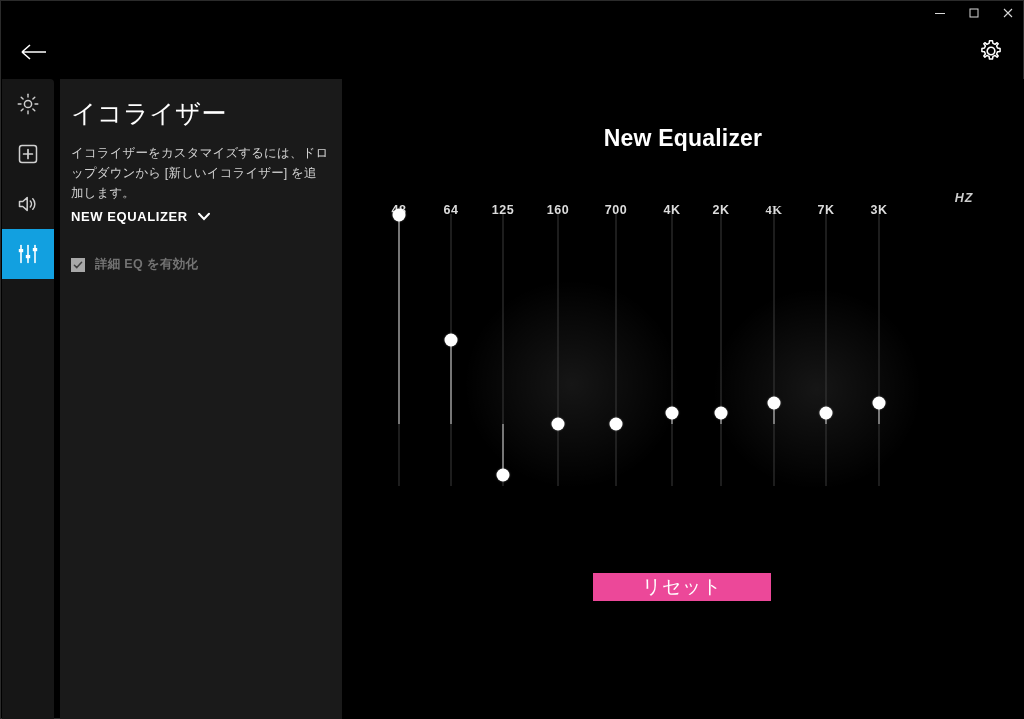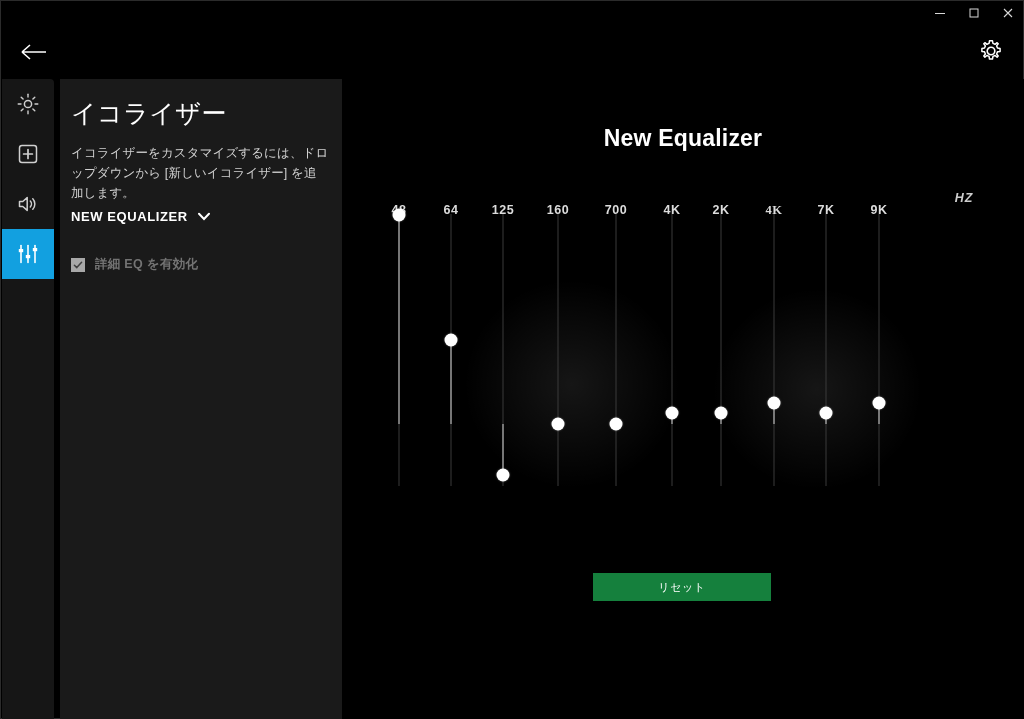--- a/index.html
+++ b/index.html
@@ -167,23 +167,23 @@
   }
   .hz-label {
     position: absolute; top: 112px;
     transform: translateX(-50%);
     font-size: 12.5px; color: #cdcdcd; font-weight: bold; letter-spacing: .8px;
   }
 
   .reset-btn {
     position: absolute; left: 251px; top: 494px;
     width: 178px; height: 28px;
-    background: #15803d;
+    background: #ec4899;
     color: #ffffff;
-    font-size: 11px; letter-spacing: .6px;
+    font-size: 19px; letter-spacing: .6px;
     display: flex; align-items: center; justify-content: center;
     border: none;
     font-family: "Liberation Sans", "DejaVu Sans", sans-serif;
   }
 </style>
 </head>
 <body>
 
 <div id="app">
 
@@ -347,21 +347,21 @@
           <div class="knob" title="4K: 1" style="left: 432px; top: 324px;"></div>
         </div>
         <div class="band">
           <div class="band-label" style="left: 484px;">7K</div>
           <div class="track" style="left: 484px; top: 135px; height: 272px;">
             <div class="track-fill" style="top: 199px; height: 11px;"></div>
           </div>
           <div class="knob" title="8K: 0.5" style="left: 484px; top: 334px;"></div>
         </div>
         <div class="band">
-          <div class="band-label" style="left: 537px;">9K</div>
+          <div class="band-label" style="left: 537px;">3K</div>
           <div class="track" style="left: 537px; top: 135px; height: 272px;">
             <div class="track-fill" style="top: 189px; height: 21px;"></div>
           </div>
           <div class="knob" title="16K: 1" style="left: 537px; top: 324px;"></div>
         </div>
         <div class="hz-label" style="left: 622px; font-style: italic;">HZ</div>
       </div>
 
     <button class="reset-btn">リセット</button>
   </div>

